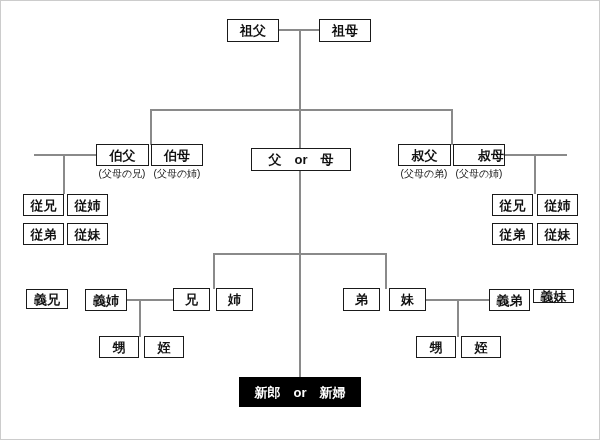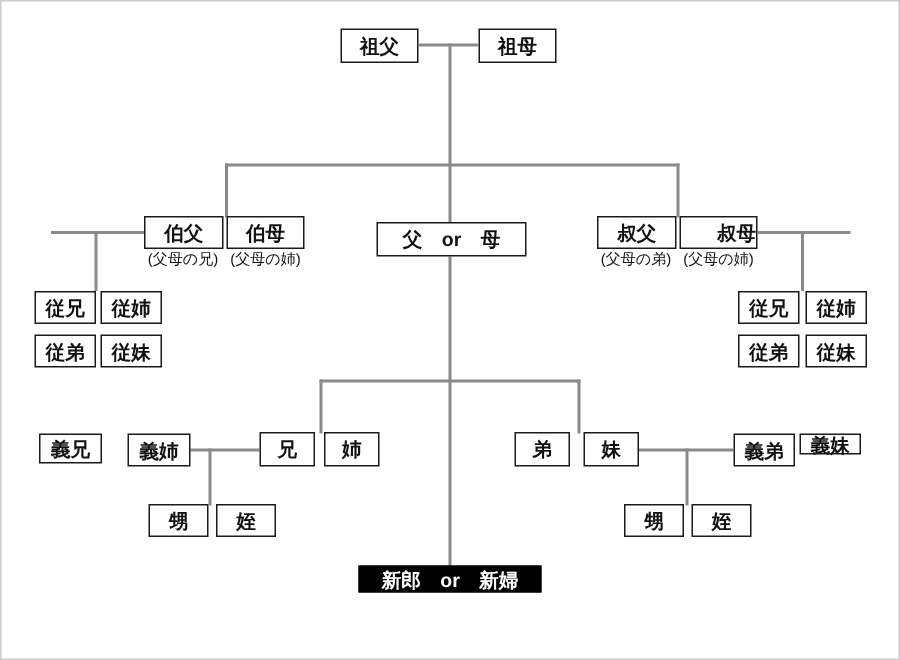--- a/index.html
+++ b/index.html
@@ -92,21 +92,21 @@
   .n-ani   {left:172px;top:287px;width:37px;height:23px;}
   .n-ane   {left:215px;top:287px;width:37px;height:23px;}
   .n-otouto{left:342px;top:287px;width:37px;height:23px;}
   .n-imouto{left:388px;top:287px;width:37px;height:23px;}
   .n-gitei {left:488px;top:288px;width:41px;height:22px;}
   .n-gimai {left:532px;top:288px;width:41px;height:14px;}
   .n-loi {left:98px; top:335px;width:40px;height:22px;}
   .n-lmei{left:143px;top:335px;width:40px;height:22px;}
   .n-roi {left:415px;top:335px;width:40px;height:22px;}
   .n-rmei{left:460px;top:335px;width:40px;height:22px;}
-  .n-couple{left:238px;top:376px;width:122px;height:18px;}
+  .n-couple{left:238px;top:376px;width:122px;height:30px;}
 </style>
 </head>
 <body>
 
 <div class="canvas">
 
   <div class="line h l1"></div>
   <div class="line v l2"></div>
   <div class="line h l3"></div>
   <div class="line v l4"></div>

